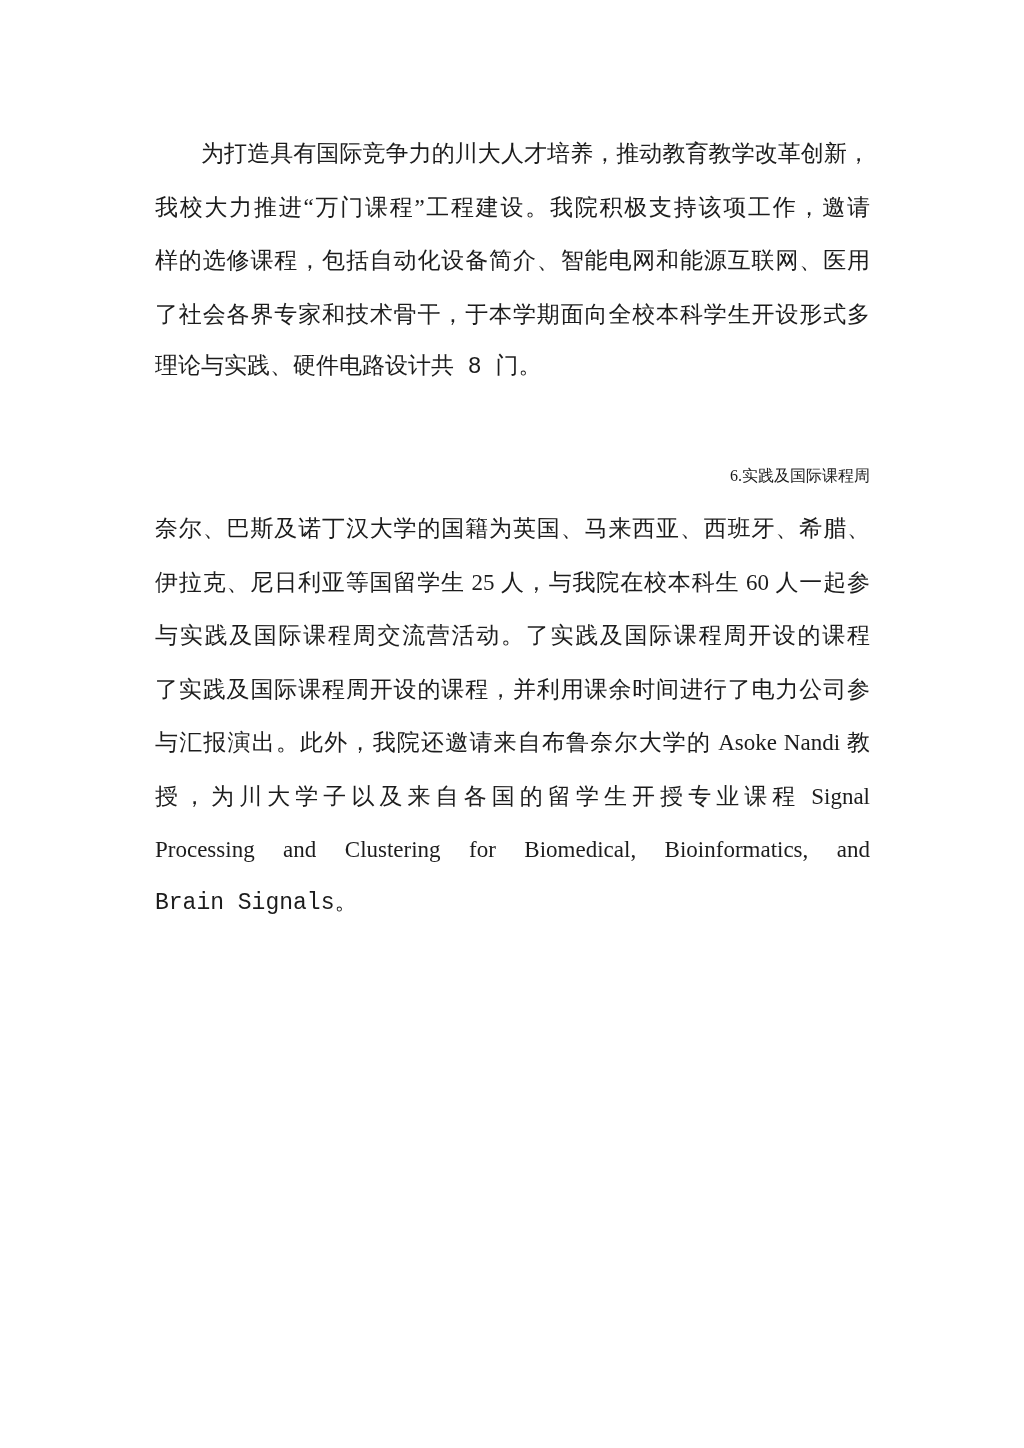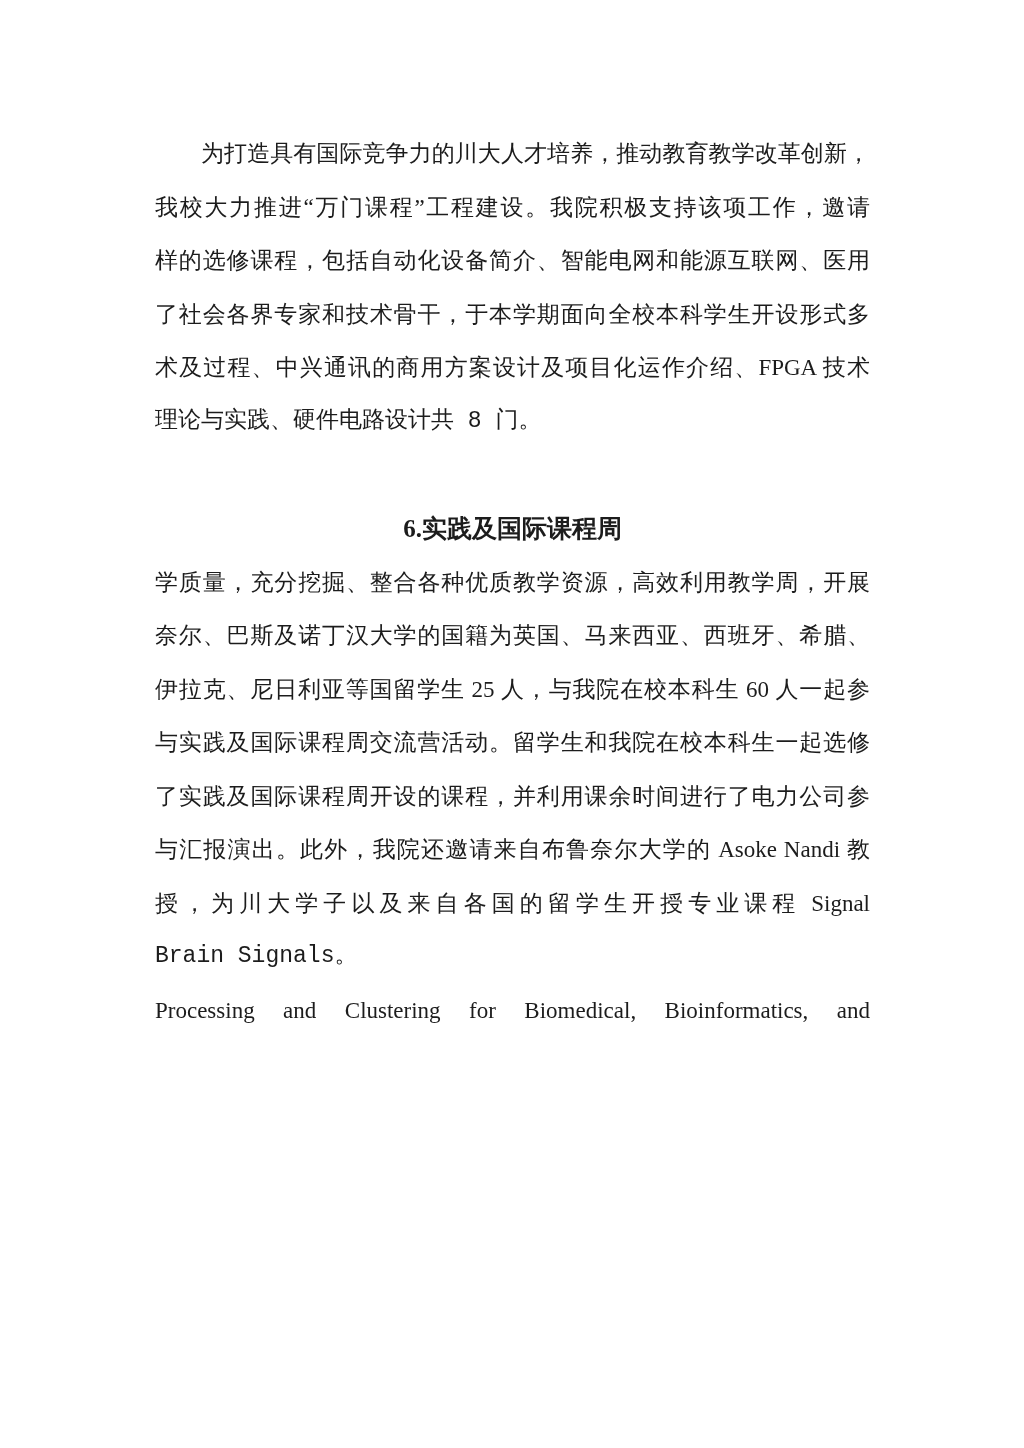--- a/index.html
+++ b/index.html
@@ -30,47 +30,45 @@
   }
   .line.indent {
     text-indent: 2em;
   }
   .line.last {
     text-align-last: left;
     font-family: Liberation Mono, monospace;
   }
   .heading {
     margin: 54px 0 0 0;
-    font-size: 25px;
-    font-weight: bold;
+    font-size: 16px;
+    font-weight: normal;
     line-height: 53.5px;
-    text-align: center;
+    text-align: right;
   }
 </style>
 </head>
 <body>
 
 <main class="page">
 
   <section class="paragraph">
     <div class="line indent">为打造具有国际竞争力的川大人才培养，推动教育教学改革创新，</div>
     <div class="line">我校大力推进“万门课程”工程建设。我院积极支持该项工作，邀请</div>
     <div class="line">样的选修课程，包括自动化设备简介、智能电网和能源互联网、医用</div>
     <div class="line">了社会各界专家和技术骨干，于本学期面向全校本科学生开设形式多</div>
-    <div class="line">术及过程、中兴通讯的商用方案设计及项目化运作介绍、FPGA 技术</div>
     <div class="line last">理论与实践、硬件电路设计共 8 门。</div>
   </section>
 
   <h2 class="heading">6.实践及国际课程周</h2>
 
   <section class="paragraph">
-    <div class="line">学质量，充分挖掘、整合各种优质教学资源，高效利用教学周，开展</div>
     <div class="line">奈尔、巴斯及诺丁汉大学的国籍为英国、马来西亚、西班牙、希腊、</div>
     <div class="line">伊拉克、尼日利亚等国留学生 25 人，与我院在校本科生 60 人一起参</div>
-    <div class="line">与实践及国际课程周交流营活动。留学生和我院在校本科生一起选修</div>
+    <div class="line">与实践及国际课程周交流营活动。了实践及国际课程周开设的课程</div>
     <div class="line">了实践及国际课程周开设的课程，并利用课余时间进行了电力公司参</div>
     <div class="line">与汇报演出。此外，我院还邀请来自布鲁奈尔大学的 Asoke Nandi 教</div>
     <div class="line">授，为川大学子以及来自各国的留学生开授专业课程 Signal</div>
+    <div class="line">Processing and Clustering for Biomedical, Bioinformatics, and</div>
     <div class="line last">Brain Signals。</div>
-    <div class="line">Processing and Clustering for Biomedical, Bioinformatics, and</div>
   </section>
 
 </main>
 
 </body></html>

